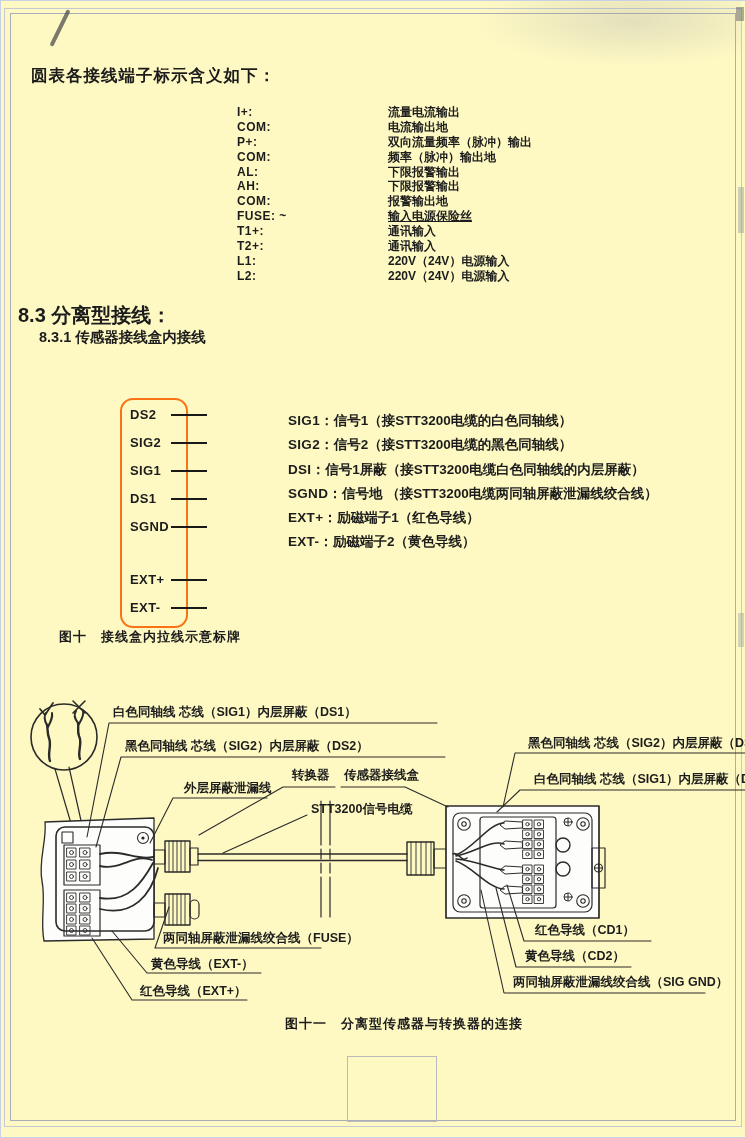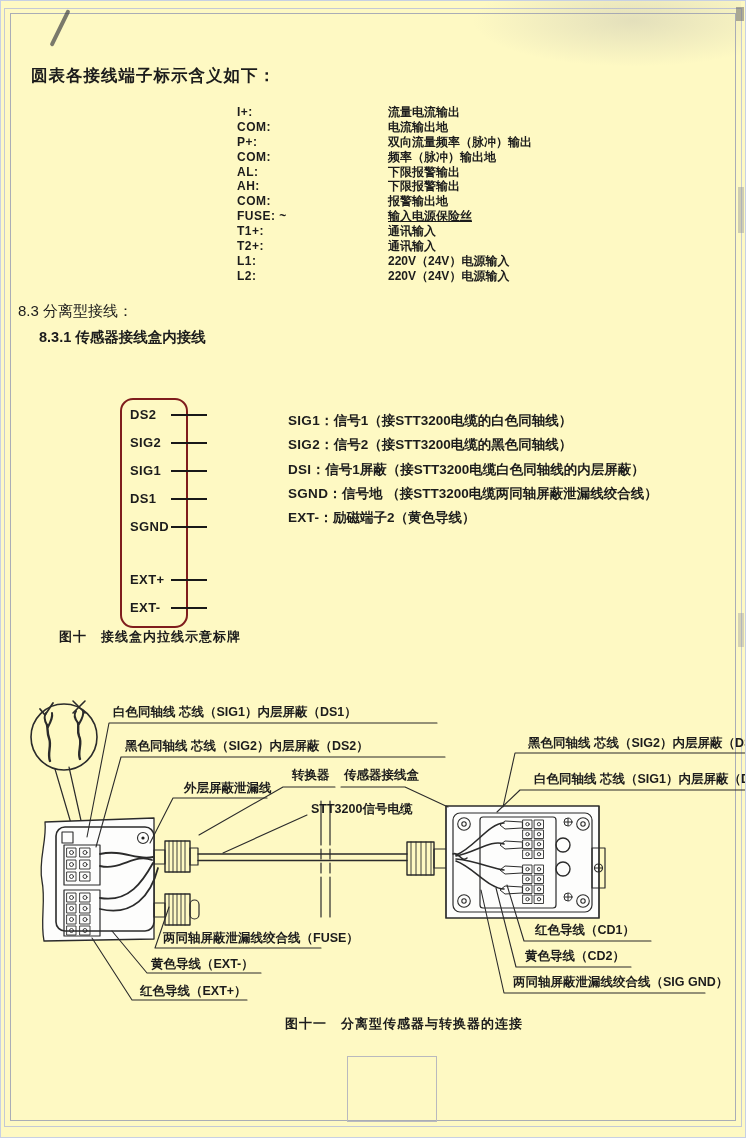--- a/index.html
+++ b/index.html
@@ -11,24 +11,24 @@
   }
   .frame-outer{position:absolute;left:3px;top:7px;right:3px;bottom:10px;border:1px solid #c4c9d4;pointer-events:none;}
   .frame-inner{position:absolute;left:9px;top:12px;right:9px;bottom:16px;border:1px solid #aaadb6;pointer-events:none;}
   .abs{position:absolute;}
   .doc-title{left:30px;top:64px;font-size:16.5px;font-weight:700;letter-spacing:1px;}
   .terminal-list{left:236px;top:104px;width:480px;}
   .t-row{display:flex;height:14.9px;line-height:14.9px;font-size:12px;font-weight:700;}
   .t-label{width:151px;letter-spacing:.5px;}
   .t-desc{flex:1;}
   .t-desc.underlined{text-decoration:underline;}
-  .sec-h{left:17px;top:301px;font-size:15px;font-weight:400;}
+  .sec-h{left:17px;top:301px;font-size:20px;font-weight:700;}
   .sub-h{left:38px;top:327px;font-size:14.5px;font-weight:700;}
   
-  .tblock{left:119px;top:397px;width:64px;height:226px;border:2px solid #7f1d1d;border-radius:13px;}
+  .tblock{left:119px;top:397px;width:64px;height:226px;border:2px solid #f97316;border-radius:13px;}
   .tb-row{position:absolute;left:8px;height:16px;line-height:16px;font-size:13px;font-weight:700;letter-spacing:.4px;}
   .tick{position:absolute;left:41px;top:7px;width:36px;height:2px;background:#191919;}
   .legend{left:287px;top:408px;width:445px;}
   .lg-row{height:24.3px;line-height:24.3px;font-size:13.5px;font-weight:700;white-space:nowrap;}
   .lg-term{letter-spacing:.3px;}
   .fig-cap10{left:58px;top:627px;font-size:13px;font-weight:700;letter-spacing:1px;}
   .watermark{left:266px;top:553px;font-size:31px;font-weight:700;letter-spacing:6px;color:#e4566e;opacity:.82;font-family:"DejaVu Sans",sans-serif;}
   
   .f11{font-size:12.5px;font-weight:700;white-space:nowrap;}
   .fig-cap11{left:284px;top:1014px;font-size:13px;font-weight:700;letter-spacing:1px;}
@@ -117,20 +117,21 @@
     <div class="tb-row" style="top:119px"><span>SGND</span><span class="tick"></span></div>
     <div class="tb-row" style="top:172px"><span>EXT+</span><span class="tick"></span></div>
     <div class="tb-row" style="top:200px"><span>EXT-</span><span class="tick"></span></div>
   </div>
 
   <div class="legend abs">
     <div class="lg-row"><span class="lg-term">SIG1：</span><span>信号1（接STT3200电缆的白色同轴线）</span></div>
     <div class="lg-row"><span class="lg-term">SIG2：</span><span>信号2（接STT3200电缆的黑色同轴线）</span></div>
     <div class="lg-row"><span class="lg-term">DSI：</span><span>信号1屏蔽（接STT3200电缆白色同轴线的内层屏蔽）</span></div>
     <div class="lg-row"><span class="lg-term">SGND：</span><span>信号地 （接STT3200电缆两同轴屏蔽泄漏线绞合线）</span></div>
+    <div class="lg-row"><span class="lg-term">EXT+：</span><span>励磁端子1（红色导线）</span></div>
     <div class="lg-row"><span class="lg-term">EXT-：</span><span>励磁端子2（黄色导线）</span></div>
   </div>
 
   <div class="fig-cap10 abs">图十　接线盒内拉线示意标牌</div>
 
   <svg width="746" height="330" viewBox="0 0 746 330">
     <g stroke="#2b2b2b" fill="none" stroke-linecap="round" stroke-linejoin="round">
 
       <g>
         <circle cx="63" cy="46" r="33" stroke-width="1.6"></circle>

